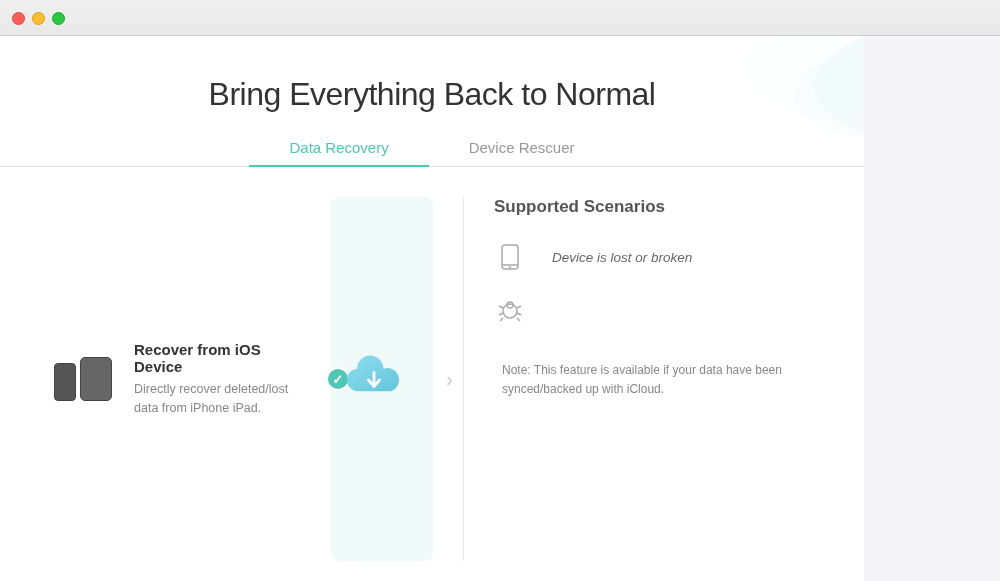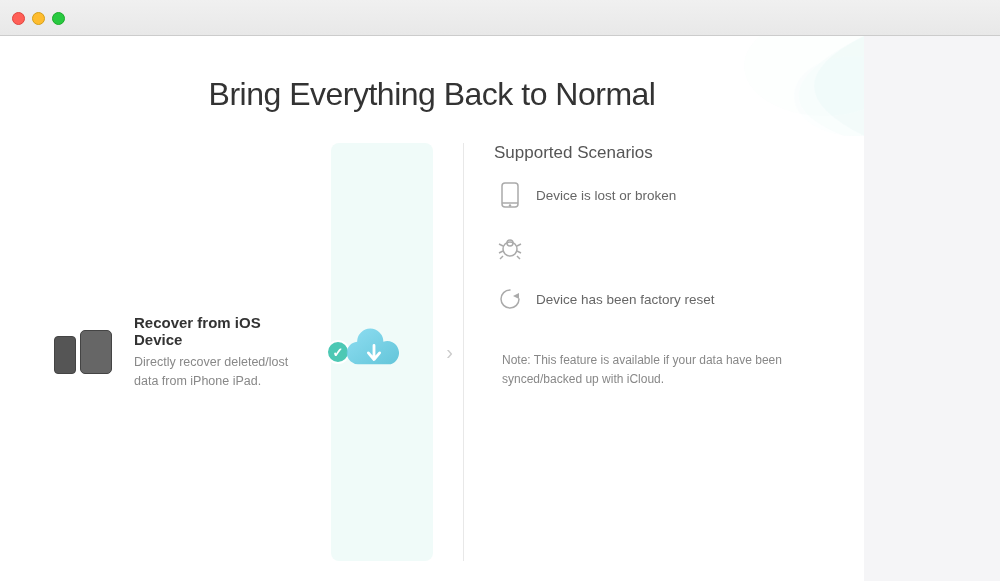--- a/index.html
+++ b/index.html
@@ -243,29 +243,31 @@
     .right-panel {
       width: 360px;
       padding-left: 30px;
       display: flex;
       flex-direction: column;
       gap: 12px;
     }
 
     .right-panel h2 {
       font-size: 17px;
-      font-weight: 400;
+      font-weight: 700;
       color: #555;
+      margin-bottom: 8px;
     }
 
     .scenario-item {
       display: flex;
       align-items: center;
-      gap: 10px;
+      gap: 26px;
       padding: 4px 0;
+      font-style: italic;
     }
 
     .scenario-icon {
       width: 32px;
       height: 32px;
       flex-shrink: 0;
       display: flex;
       align-items: center;
       justify-content: center;
     }
@@ -301,20 +303,28 @@
   <svg class="wave-decoration" viewBox="0 0 300 100" xmlns="http://www.w3.org/2000/svg">
     <path d="M300,0 Q200,50 300,100" fill="#4dc8b4" opacity="0.3"></path>
     <path d="M300,0 Q180,60 280,100 L300,100" fill="#4dc8b4" opacity="0.15"></path>
     <ellipse cx="260" cy="30" rx="80" ry="50" fill="#4dc8b4" opacity="0.1"></ellipse>
     <ellipse cx="290" cy="60" rx="60" ry="40" fill="#9de8f0" opacity="0.15"></ellipse>
   </svg>
 
   <div class="header">
     <h1>Bring Everything Back to Normal</h1>
 
+    <div class="tabs">
+      <div class="tab active">
+        <span>Data Recovery</span>
+      </div>
+      <div class="tab">
+        <span>Device Rescuer</span>
+      </div>
+    </div>
   </div>
 
   <div class="content-area">
 
     <div class="left-panel">
 
       <div class="recovery-option">
         <div class="option-icon">
           <div class="ios-icon">
             <div class="ios-phone"></div>
@@ -375,29 +385,20 @@
             <line x1="7" y1="13" x2="3" y2="11" stroke="#aaa" stroke-width="1.5"></line>
             <line x1="21" y1="13" x2="25" y2="11" stroke="#aaa" stroke-width="1.5"></line>
             <line x1="7" y1="18" x2="3" y2="20" stroke="#aaa" stroke-width="1.5"></line>
             <line x1="21" y1="18" x2="25" y2="20" stroke="#aaa" stroke-width="1.5"></line>
             <line x1="7" y1="23" x2="4" y2="26" stroke="#aaa" stroke-width="1.5"></line>
             <line x1="21" y1="23" x2="24" y2="26" stroke="#aaa" stroke-width="1.5"></line>
           </svg>
         </div>
       </div>
 
-      <div class="scenario-item">
-        <div class="scenario-icon">
-          <svg width="28" height="28" viewBox="0 0 28 28" fill="none">
-            <path d="M14 5 A9 9 0 1 0 23 14" stroke="#aaa" stroke-width="1.5" fill="none" stroke-linecap="round"></path>
-            <polygon points="23,8 23,14 17,11" fill="#aaa"></polygon>
-          </svg>
-        </div>
-        <span class="scenario-text">Device has been factory reset</span>
-      </div>
 
 
       <p class="note-text">Note: This feature is available if your data have been synced/backed up with iCloud.</p>
 
     </div>
 
   </div>
 
 </div>
 

